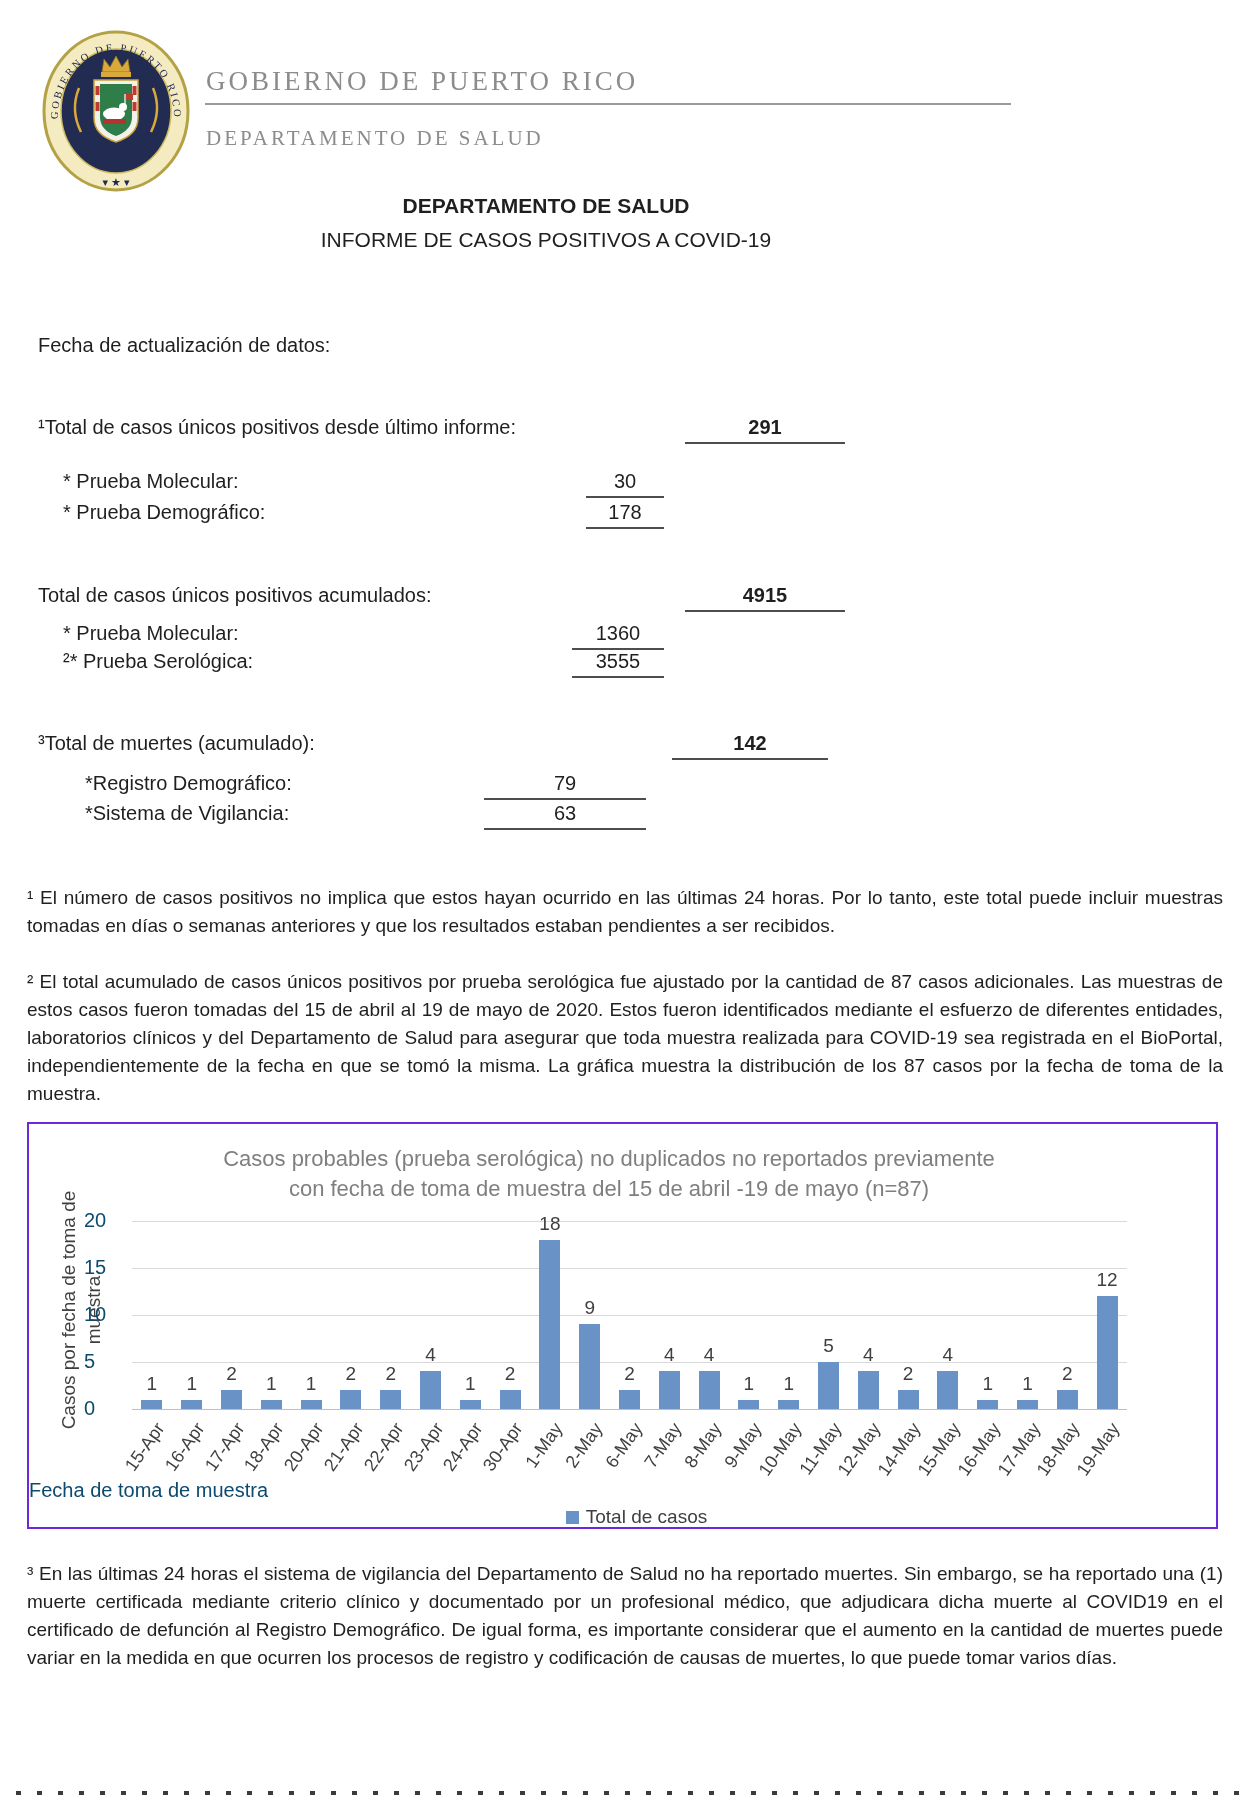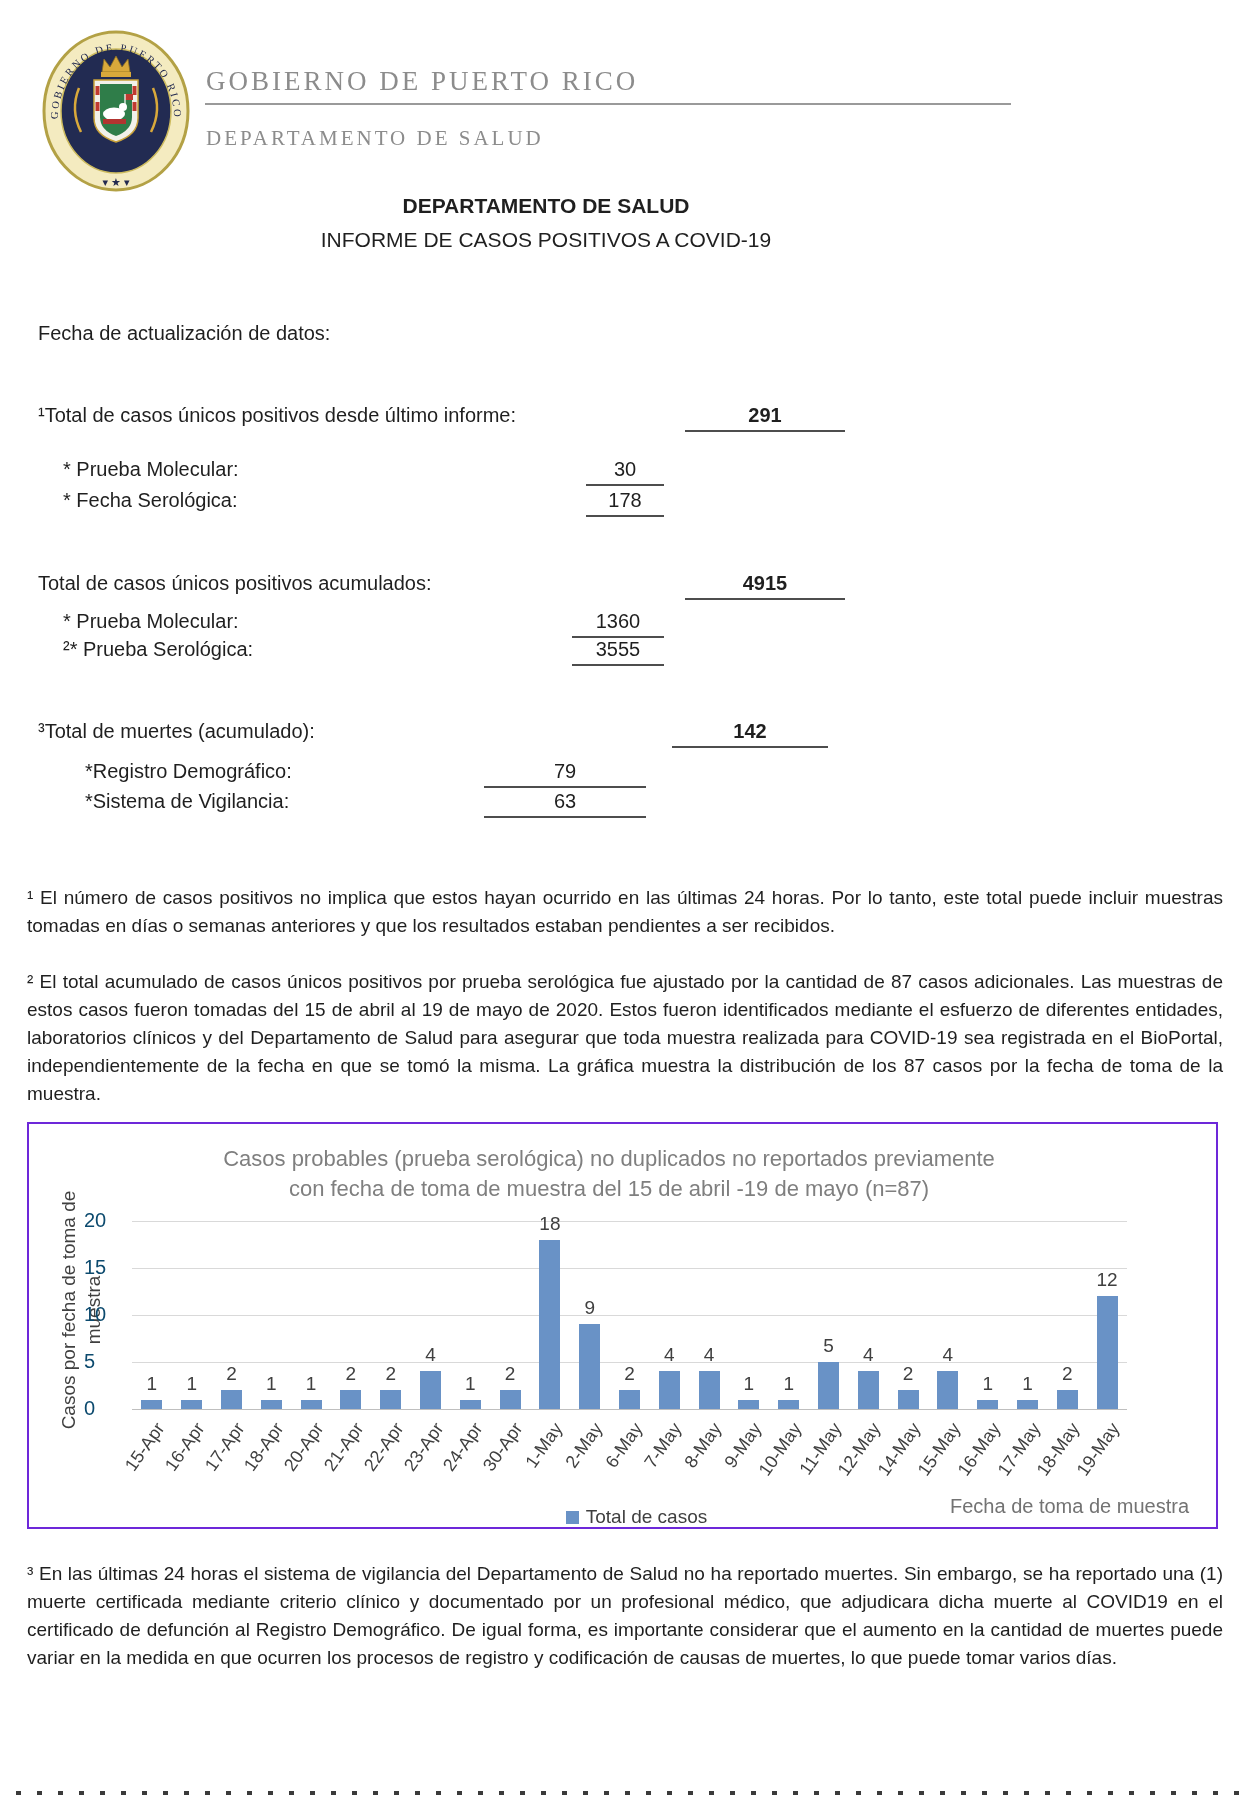--- a/index.html
+++ b/index.html
@@ -13,21 +13,21 @@
   .rule{position:absolute;left:205px;top:103px;width:806px;height:2px;background:#9a9a9a;}
   .dept{position:absolute;left:206px;top:126px;font-family:"Liberation Serif",serif;
         font-size:21px;color:#8c8c8c;letter-spacing:3px;}
 
   
   .t1,.t2{position:absolute;left:0;width:1092px;text-align:center;}
   .t1{top:194px;font-size:21px;font-weight:bold;}
   .t2{top:228px;font-size:21px;}
 
   
-  .row{position:absolute;left:0;width:1242px;height:32px;}
+  .row{position:absolute;left:0;width:1242px;height:32px;margin-top:12px;}
   .lbl{position:absolute;top:0;font-size:20px;white-space:nowrap;}
   .val{position:absolute;top:0;height:26px;text-align:center;font-size:20px;
        border-bottom:2px solid #4d4d4d;}
   .bold .val{font-weight:bold;}
   #r0{top:322px;} #r0 .lbl{left:38px;} #r0 .val{left:483px;width:334px;}
   #r1{top:404px;} #r1 .lbl{left:38px;} #r1 .val{left:685px;width:160px;}
   #r2{top:458px;} #r2 .lbl{left:63px;} #r2 .val{left:586px;width:78px;}
   #r3{top:489px;} #r3 .lbl{left:63px;} #r3 .val{left:586px;width:78px;}
   #r4{top:572px;padding-left:39px;} #r4 .lbl{left:38px;} #r4 .val{left:685px;width:160px;}
   #r5{top:610px;} #r5 .lbl{left:63px;} #r5 .val{left:572px;width:92px;}
@@ -50,22 +50,22 @@
   .ylab{position:absolute;left:-97px;top:160px;width:300px;height:52px;
         transform:rotate(-90deg);text-align:center;color:#3f3f3f;font-size:19px;line-height:25px;}
   #plot{position:absolute;left:0;top:0;width:1187px;height:403px;}
   .grid{position:absolute;height:1px;background:#d9d9d9;}
   .axis{position:absolute;height:1px;background:#bfbfbf;}
   .ytick{position:absolute;left:55px;width:40px;font-size:20px;color:#0c4a6e;}
   .bar{position:absolute;width:21px;}
   .vlabel{position:absolute;width:44px;text-align:center;font-size:19px;color:#404040;}
   .xtick{position:absolute;width:110px;text-align:right;font-size:18px;color:#3f3f3f;
          transform:rotate(-55deg);transform-origin:100% 0;white-space:nowrap;}
-  .xlab{position:absolute;left:0;top:371px;width:1160px;text-align:right;
-        font-size:20px;color:#737373;}
+  .xlab{position:absolute;left:0;top:355px;width:1160px;text-align:left;
+        font-size:20px;color:#0c4a6e;}
   .legend{position:absolute;left:0;top:382px;width:1215px;height:22px;display:flex;
           align-items:center;justify-content:center;font-size:19px;color:#3f3f3f;}
   .sw{display:inline-block;width:13px;height:13px;margin-right:7px;}
 
   
   .dashline{position:absolute;left:16px;top:1791px;width:1226px;height:4px;
             background:repeating-linear-gradient(90deg,#3a3a3a 0 5px,transparent 5px 21px);}
 </style>
 </head>
 <body>
@@ -109,21 +109,21 @@
   </div>
   <div class="row bold" id="r1">
     <div class="lbl">¹Total de casos únicos positivos desde último informe:</div>
     <div class="val">291</div>
   </div>
   <div class="row" id="r2">
     <div class="lbl">* Prueba Molecular:</div>
     <div class="val">30</div>
   </div>
   <div class="row" id="r3">
-    <div class="lbl">* Fecha Serológica:</div>
+    <div class="lbl">* Prueba Demográfico:</div>
     <div class="val">178</div>
   </div>
   <div class="row bold" id="r4">
     <div class="lbl">Total de casos únicos positivos acumulados:</div>
     <div class="val">4915</div>
   </div>
   <div class="row" id="r5">
     <div class="lbl">* Prueba Molecular:</div>
     <div class="val">1360</div>
   </div>

